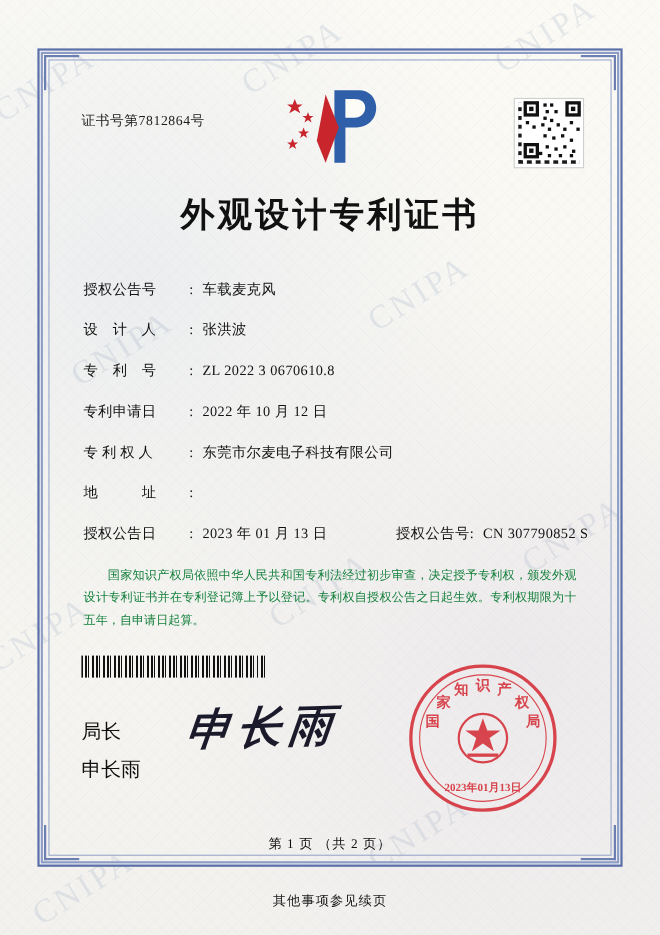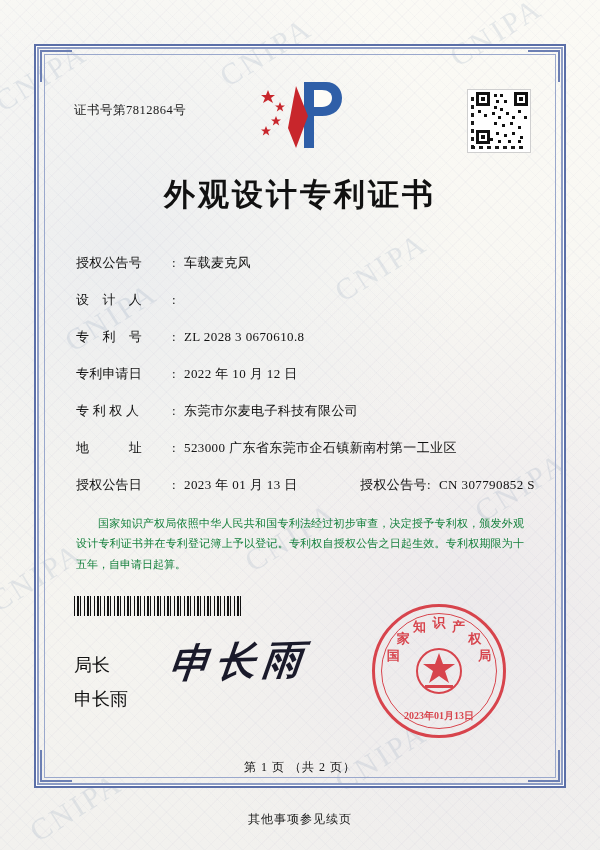--- a/index.html
+++ b/index.html
@@ -406,44 +406,44 @@
 
       <div class="field-row">
         <span class="field-label">授权公告号</span>
         <span class="field-colon">:</span>
         <span class="field-value">车载麦克风</span>
       </div>
 
       <div class="field-row">
         <span class="field-label">设　计　人</span>
         <span class="field-colon">:</span>
+        <span class="field-value">张洪波</span>
       </div>
 
       <div class="field-row">
         <span class="field-label">专　利　号</span>
         <span class="field-colon">:</span>
-        <span class="field-value">ZL 2028 3 0670610.8</span>
+        <span class="field-value">ZL 2022 3 0670610.8</span>
       </div>
 
       <div class="field-row">
         <span class="field-label">专利申请日</span>
         <span class="field-colon">:</span>
         <span class="field-value">2022 年 10 月 12 日</span>
       </div>
 
       <div class="field-row">
         <span class="field-label">专 利 权 人</span>
         <span class="field-colon">:</span>
         <span class="field-value">东莞市尔麦电子科技有限公司</span>
       </div>
 
       <div class="field-row">
         <span class="field-label">地　　　址</span>
         <span class="field-colon">:</span>
-        <span class="field-value">523000 广东省东莞市企石镇新南村第一工业区</span>
       </div>
 
       <div class="field-row dual">
         <span class="field-label">授权公告日</span>
         <span class="field-colon">:</span>
         <span class="field-value">2023 年 01 月 13 日</span>
         <span class="sub-label">授权公告号:</span>
         <span class="sub-value">CN 307790852 S</span>
       </div>
 

